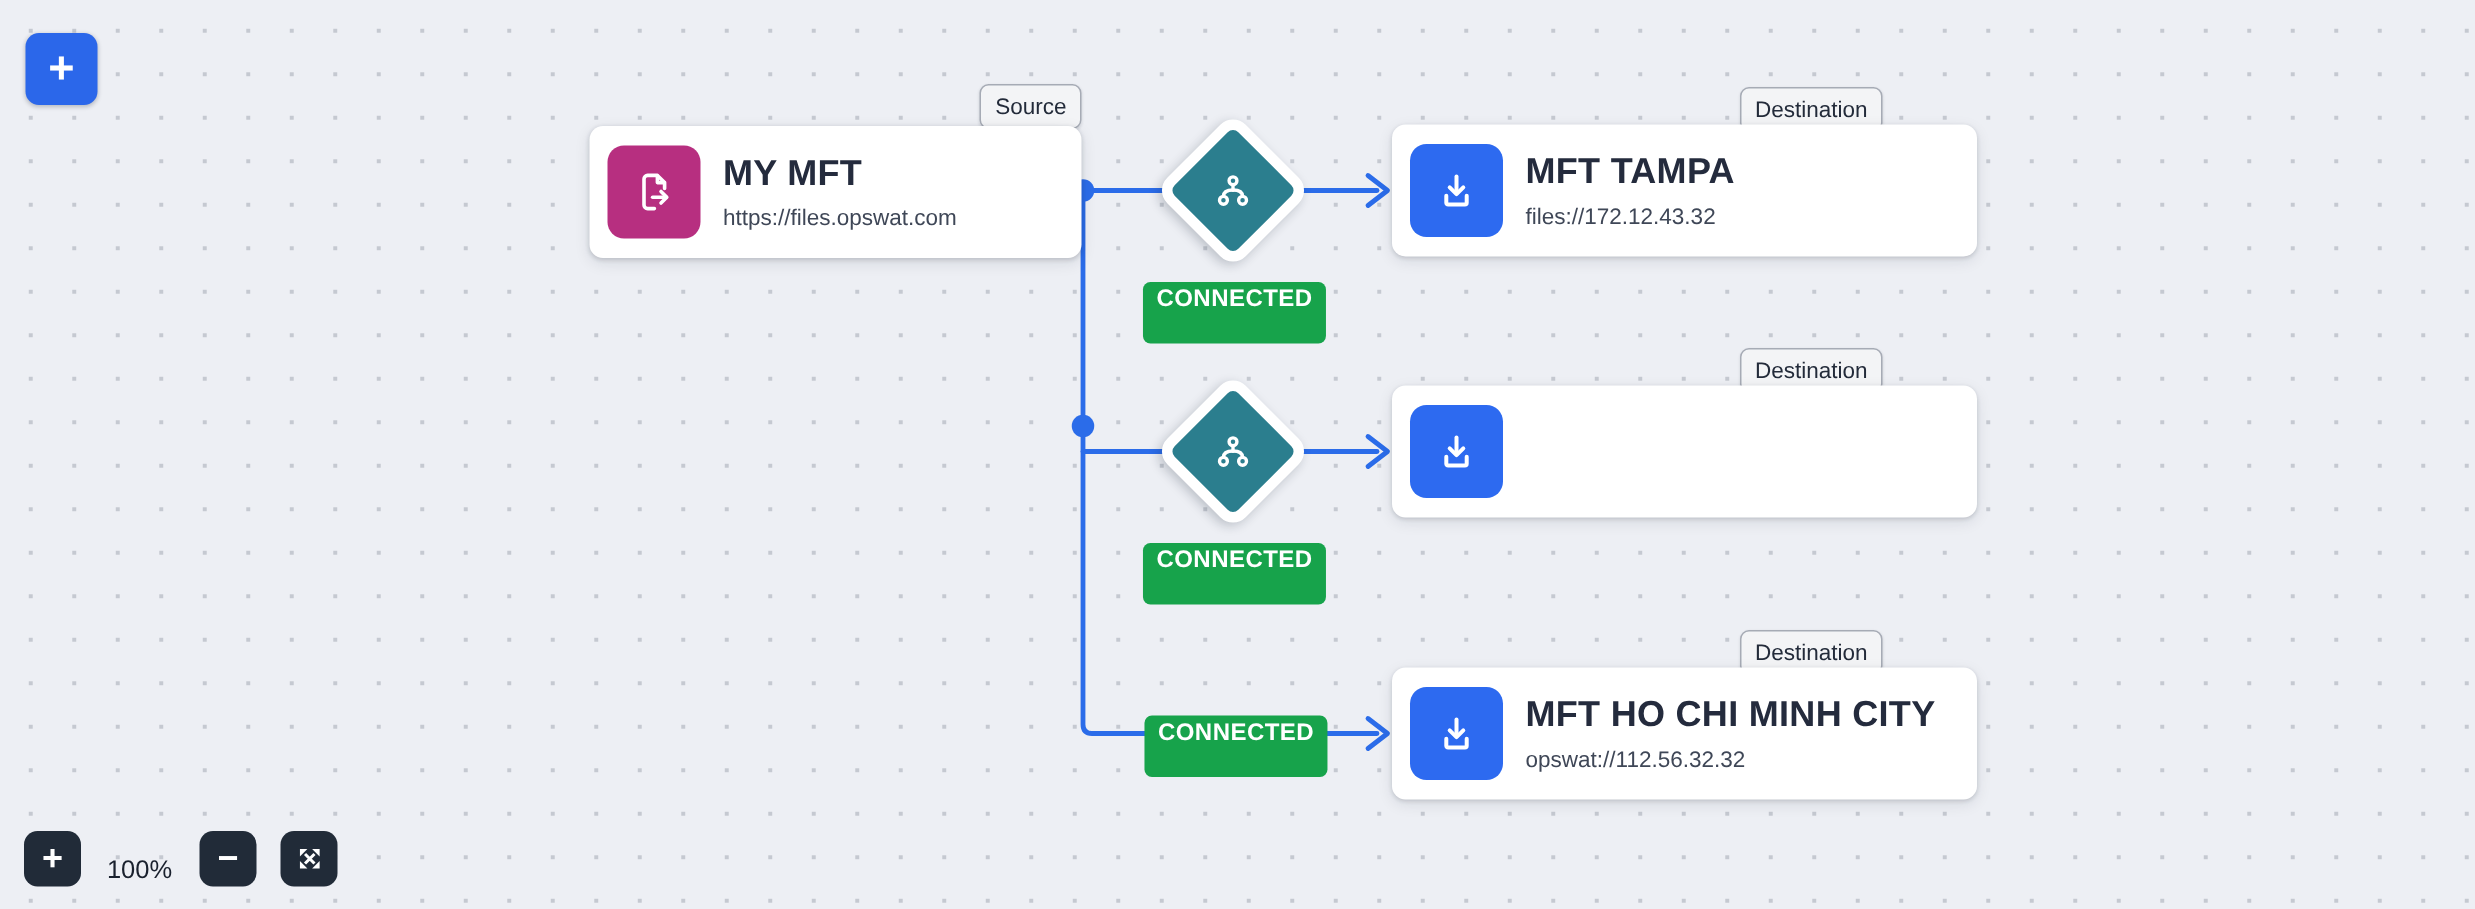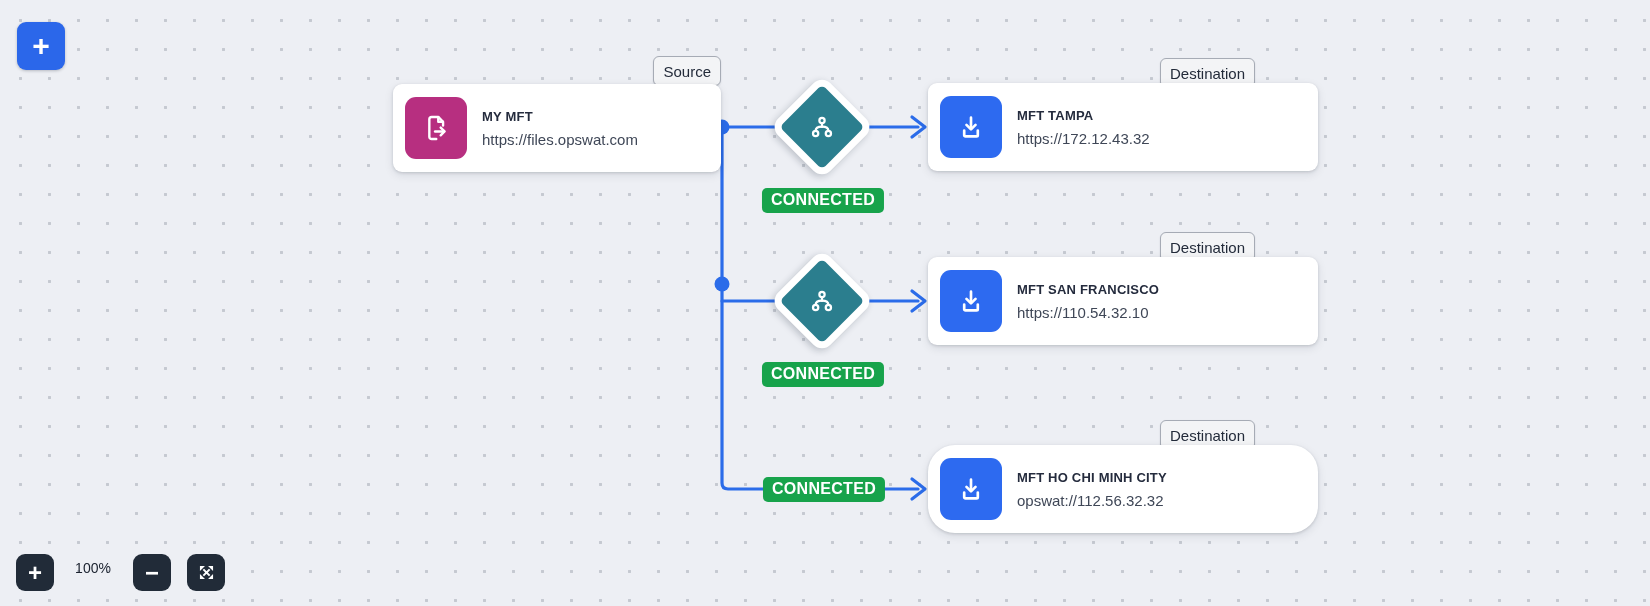--- a/index.html
+++ b/index.html
@@ -27,29 +27,29 @@
   }
   .node-card{
     position:absolute;height:88px;background:#fff;border-radius:9px;z-index:2;
     display:flex;align-items:center;padding-left:12px;
     box-shadow:0 1px 3px rgba(20,28,45,.16),0 3px 10px rgba(20,28,45,.10);
   }
   .node-card.source{left:393px;top:84px;width:328px;}
   .node-card.dest{left:928px;width:390px;}
   .node-card.dest.d0{top:83px;}
   .node-card.dest.d1{top:257px;}
-  .node-card.dest.d2{top:445px;border-radius:27px;}
+  .node-card.dest.d2{top:445px;}
   .tile{
     width:62px;height:62px;border-radius:11px;flex:0 0 auto;
     display:flex;align-items:center;justify-content:center;
   }
   .tile.magenta{background:var(--tile-magenta);}
   .tile.blue{background:var(--tile-blue);}
   .node-text{margin-left:15px;display:flex;flex-direction:column;gap:7px;min-width:0;}
-  .node-title{font-size:13px;font-weight:700;color:var(--title-text);letter-spacing:.2px;white-space:nowrap;}
+  .node-title{font-size:24px;font-weight:700;color:var(--title-text);letter-spacing:.2px;white-space:nowrap;}
   .node-url{font-size:15px;color:var(--subtitle-text);white-space:nowrap;}
   .type-chip{
     position:absolute;z-index:2;height:22px;padding:14px 9px;border-radius:6px;
     background:var(--chip-bg);border:1px solid var(--chip-border);
     font-size:15px;color:#232b3a;display:flex;align-items:center;
     box-shadow:0 1px 2px rgba(20,28,45,.12);white-space:nowrap;
   }
   .chip-source{right:929px;top:56px;}
   .chip-dest-0{right:395px;top:58px;}
   .chip-dest-1{right:395px;top:232px;}
@@ -60,37 +60,37 @@
     transform:rotate(45deg);box-shadow:0 3px 7px rgba(20,30,50,.22);
   }
   .diamond.c0{left:785px;top:90px;}
   .diamond.c1{left:785px;top:264px;}
   .diamond-icon{position:absolute;width:30px;height:30px;z-index:3;}
   .diamond-icon.c0{left:807px;top:112px;}
   .diamond-icon.c1{left:807px;top:286px;}
   .status-badge{
     position:absolute;z-index:3;transform:translateX(-50%);
     background:var(--status-green);color:#fff;font-size:16px;font-weight:700;
-    letter-spacing:.3px;padding:3px 9px 4px;border-radius:5px;white-space:nowrap;
+    letter-spacing:.3px;padding:3px 9px 20px;border-radius:5px;white-space:nowrap;
   }
   .status-0{left:823px;top:188px;}
   .status-1{left:823px;top:362px;}
   .status-2{left:824px;top:477px;}
   .zoom-toolbar{position:absolute;left:0;top:550px;width:240px;height:46px;z-index:3;}
   .dark-btn{
     position:absolute;top:4px;width:38px;height:37px;border-radius:9px;background:var(--dark-button);
     color:#fff;display:flex;align-items:center;justify-content:center;
     font-size:24px;font-weight:700;cursor:pointer;
   }
   .zoom-in-btn{left:16px;}
   .zoom-out-btn{left:133px;}
   .fit-btn{left:187px;}
   .zoom-level{
-    position:absolute;left:60px;top:10px;width:66px;text-align:center;
-    font-size:14px;font-weight:500;color:#1a212e;
+    position:absolute;left:60px;top:20px;width:66px;text-align:center;
+    font-size:17px;font-weight:500;color:#1a212e;
   }
   svg.glyph{display:block;}
 </style>
 </head>
 <body>
 
 <div class="canvas">
 
   <svg class="edges" xmlns="http://www.w3.org/2000/svg" width="1650" height="606" viewBox="0 0 1650 606">
 
@@ -155,36 +155,32 @@
   <div class="node-card dest d0">
     <div class="tile blue">
       <svg class="glyph" width="32" height="32" viewBox="0 0 24 24" fill="none" stroke="#fff" stroke-width="2" stroke-linecap="round" stroke-linejoin="round">
         <path d="M12 5v8.2"></path>
           <path d="M8.6 10.4 12 13.8l3.4-3.4"></path>
         <path d="M6.9 14.6v3.5a.9.9 0 0 0 .9.9h8.4a.9.9 0 0 0 .9-.9v-3.5"></path>
       </svg>
     </div>
     <div class="node-text">
       <div class="node-title">MFT TAMPA</div>
-      <div class="node-url">https://172.12.43.32</div>
+      <div class="node-url">files://172.12.43.32</div>
     </div>
   </div>
 
   <div class="type-chip chip-dest-1">Destination</div>
   <div class="node-card dest d1">
     <div class="tile blue">
       <svg class="glyph" width="32" height="32" viewBox="0 0 24 24" fill="none" stroke="#fff" stroke-width="2" stroke-linecap="round" stroke-linejoin="round">
         <path d="M12 5v8.2"></path>
           <path d="M8.6 10.4 12 13.8l3.4-3.4"></path>
         <path d="M6.9 14.6v3.5a.9.9 0 0 0 .9.9h8.4a.9.9 0 0 0 .9-.9v-3.5"></path>
       </svg>
-    </div>
-    <div class="node-text">
-      <div class="node-title">MFT SAN FRANCISCO</div>
-      <div class="node-url">https://110.54.32.10</div>
     </div>
   </div>
 
   <div class="type-chip chip-dest-2">Destination</div>
   <div class="node-card dest d2">
     <div class="tile blue">
       <svg class="glyph" width="32" height="32" viewBox="0 0 24 24" fill="none" stroke="#fff" stroke-width="2" stroke-linecap="round" stroke-linejoin="round">
         <path d="M12 5v8.2"></path>
           <path d="M8.6 10.4 12 13.8l3.4-3.4"></path>
         <path d="M6.9 14.6v3.5a.9.9 0 0 0 .9.9h8.4a.9.9 0 0 0 .9-.9v-3.5"></path>

